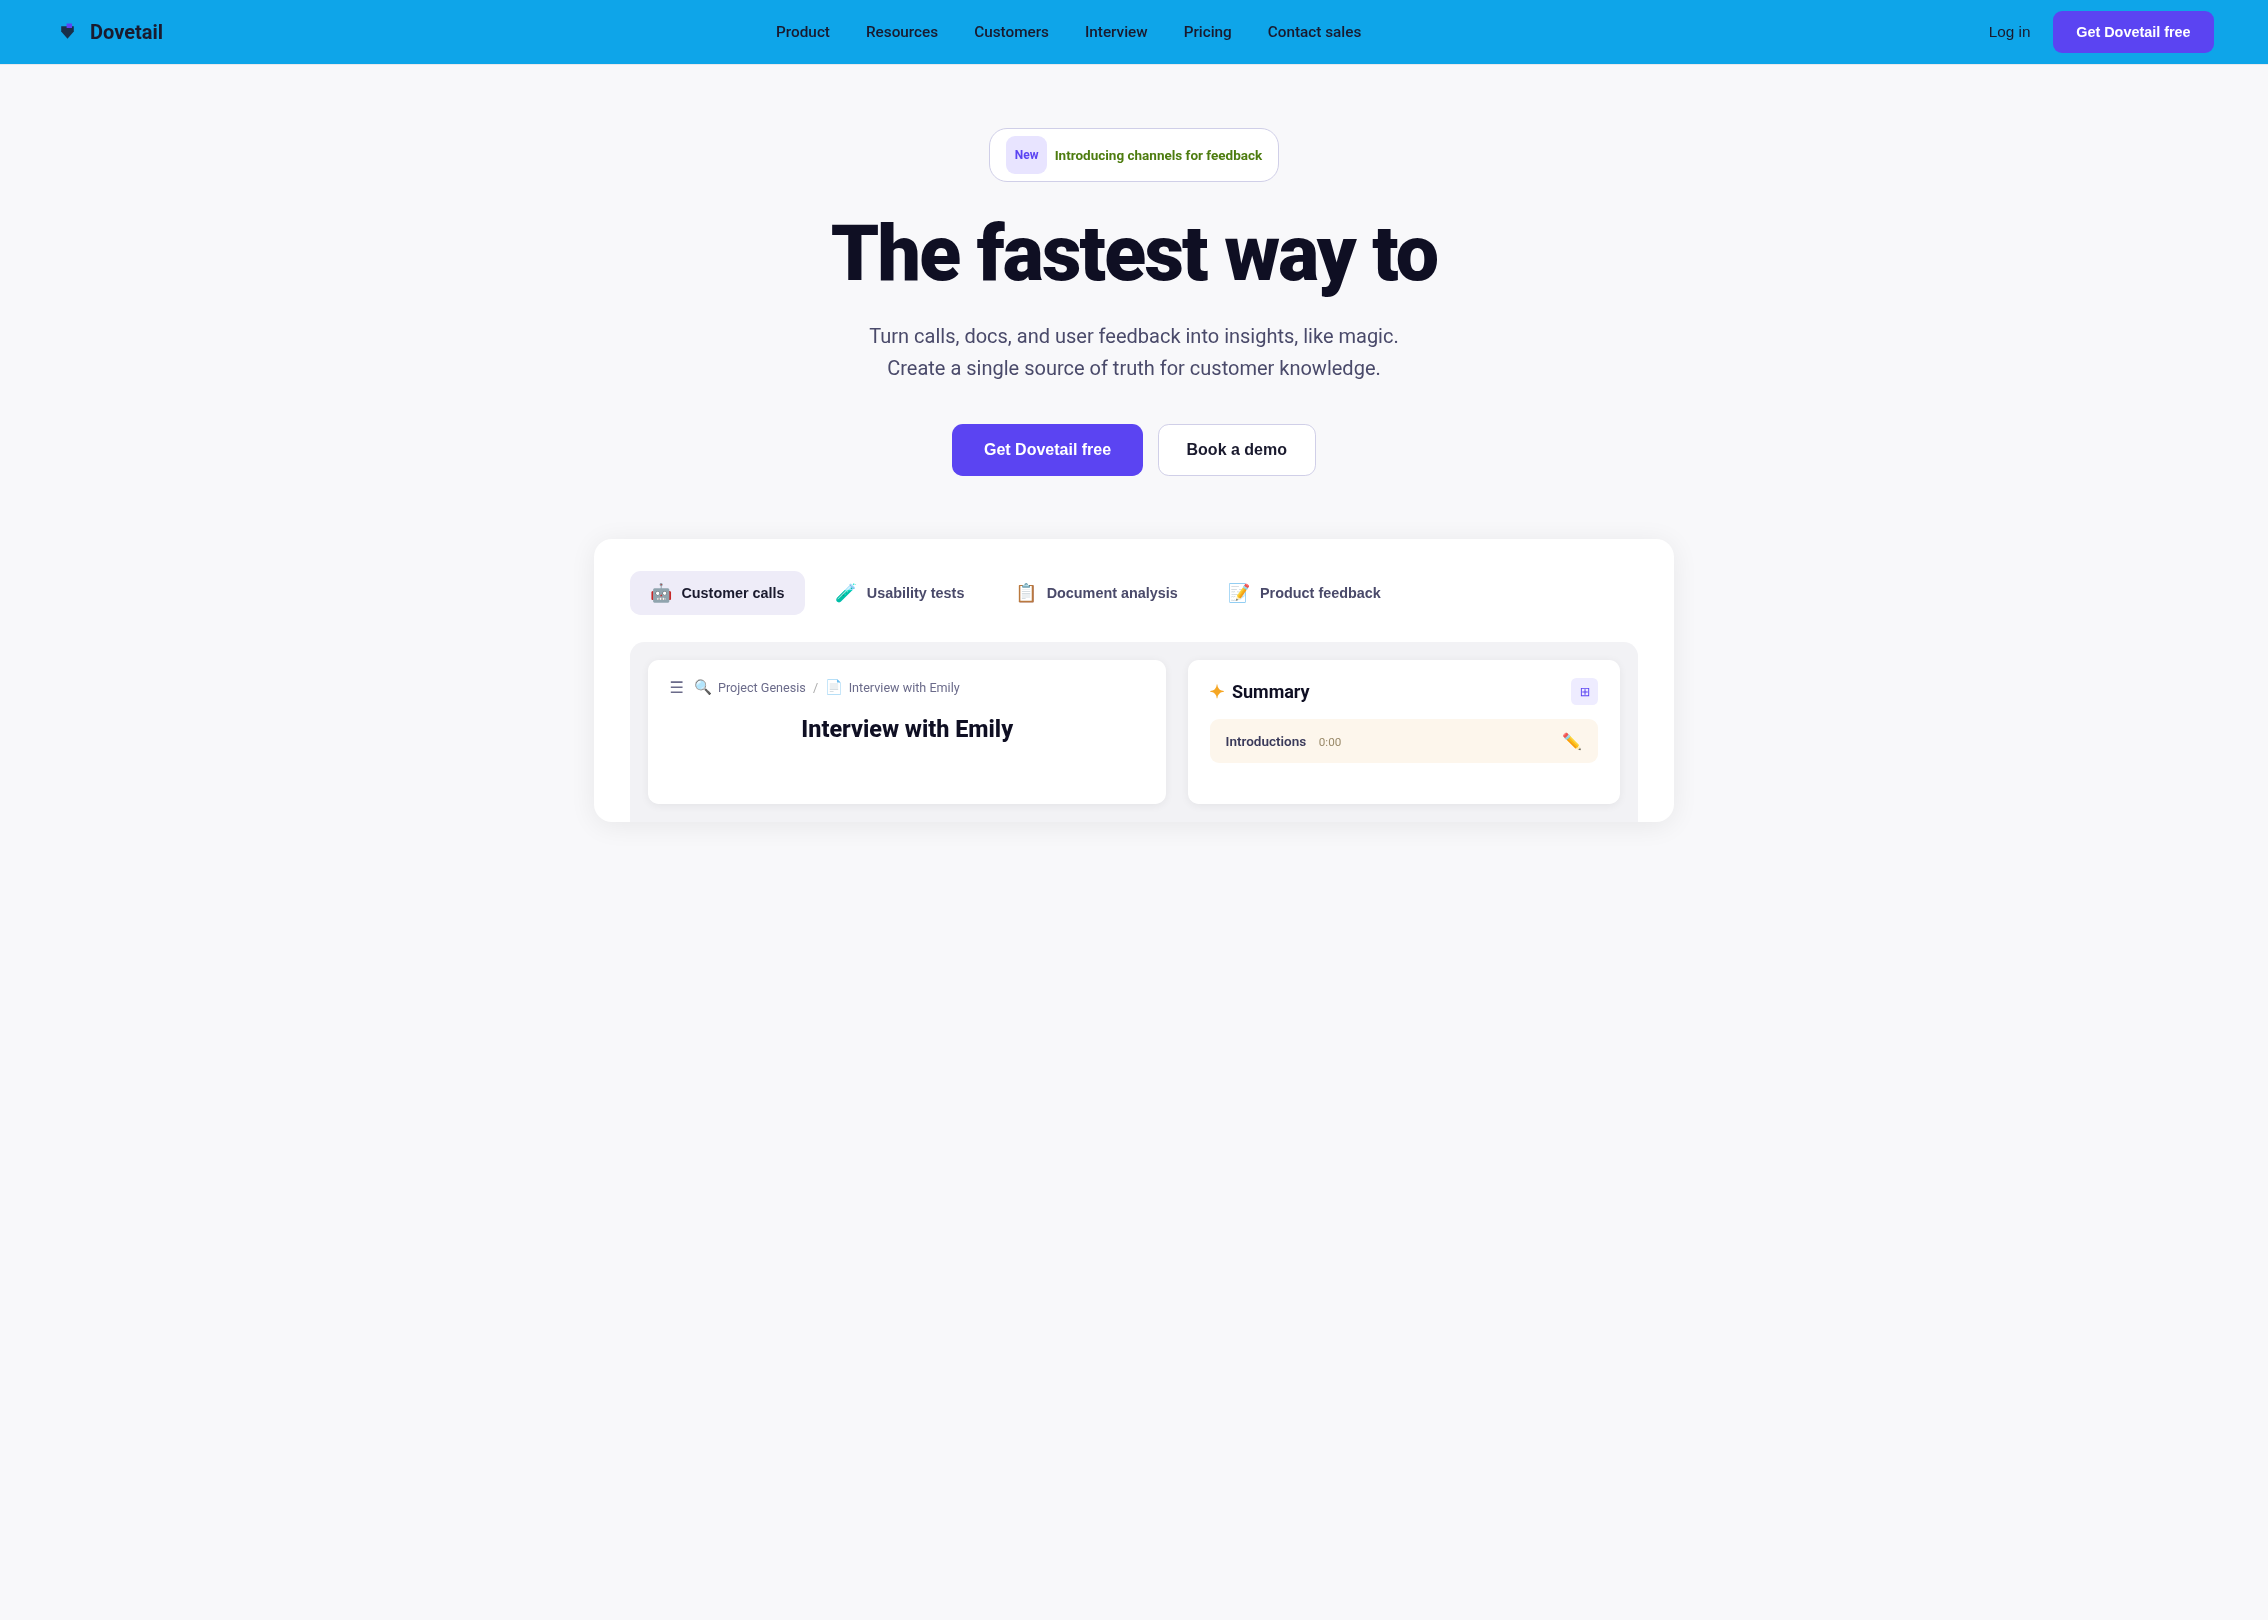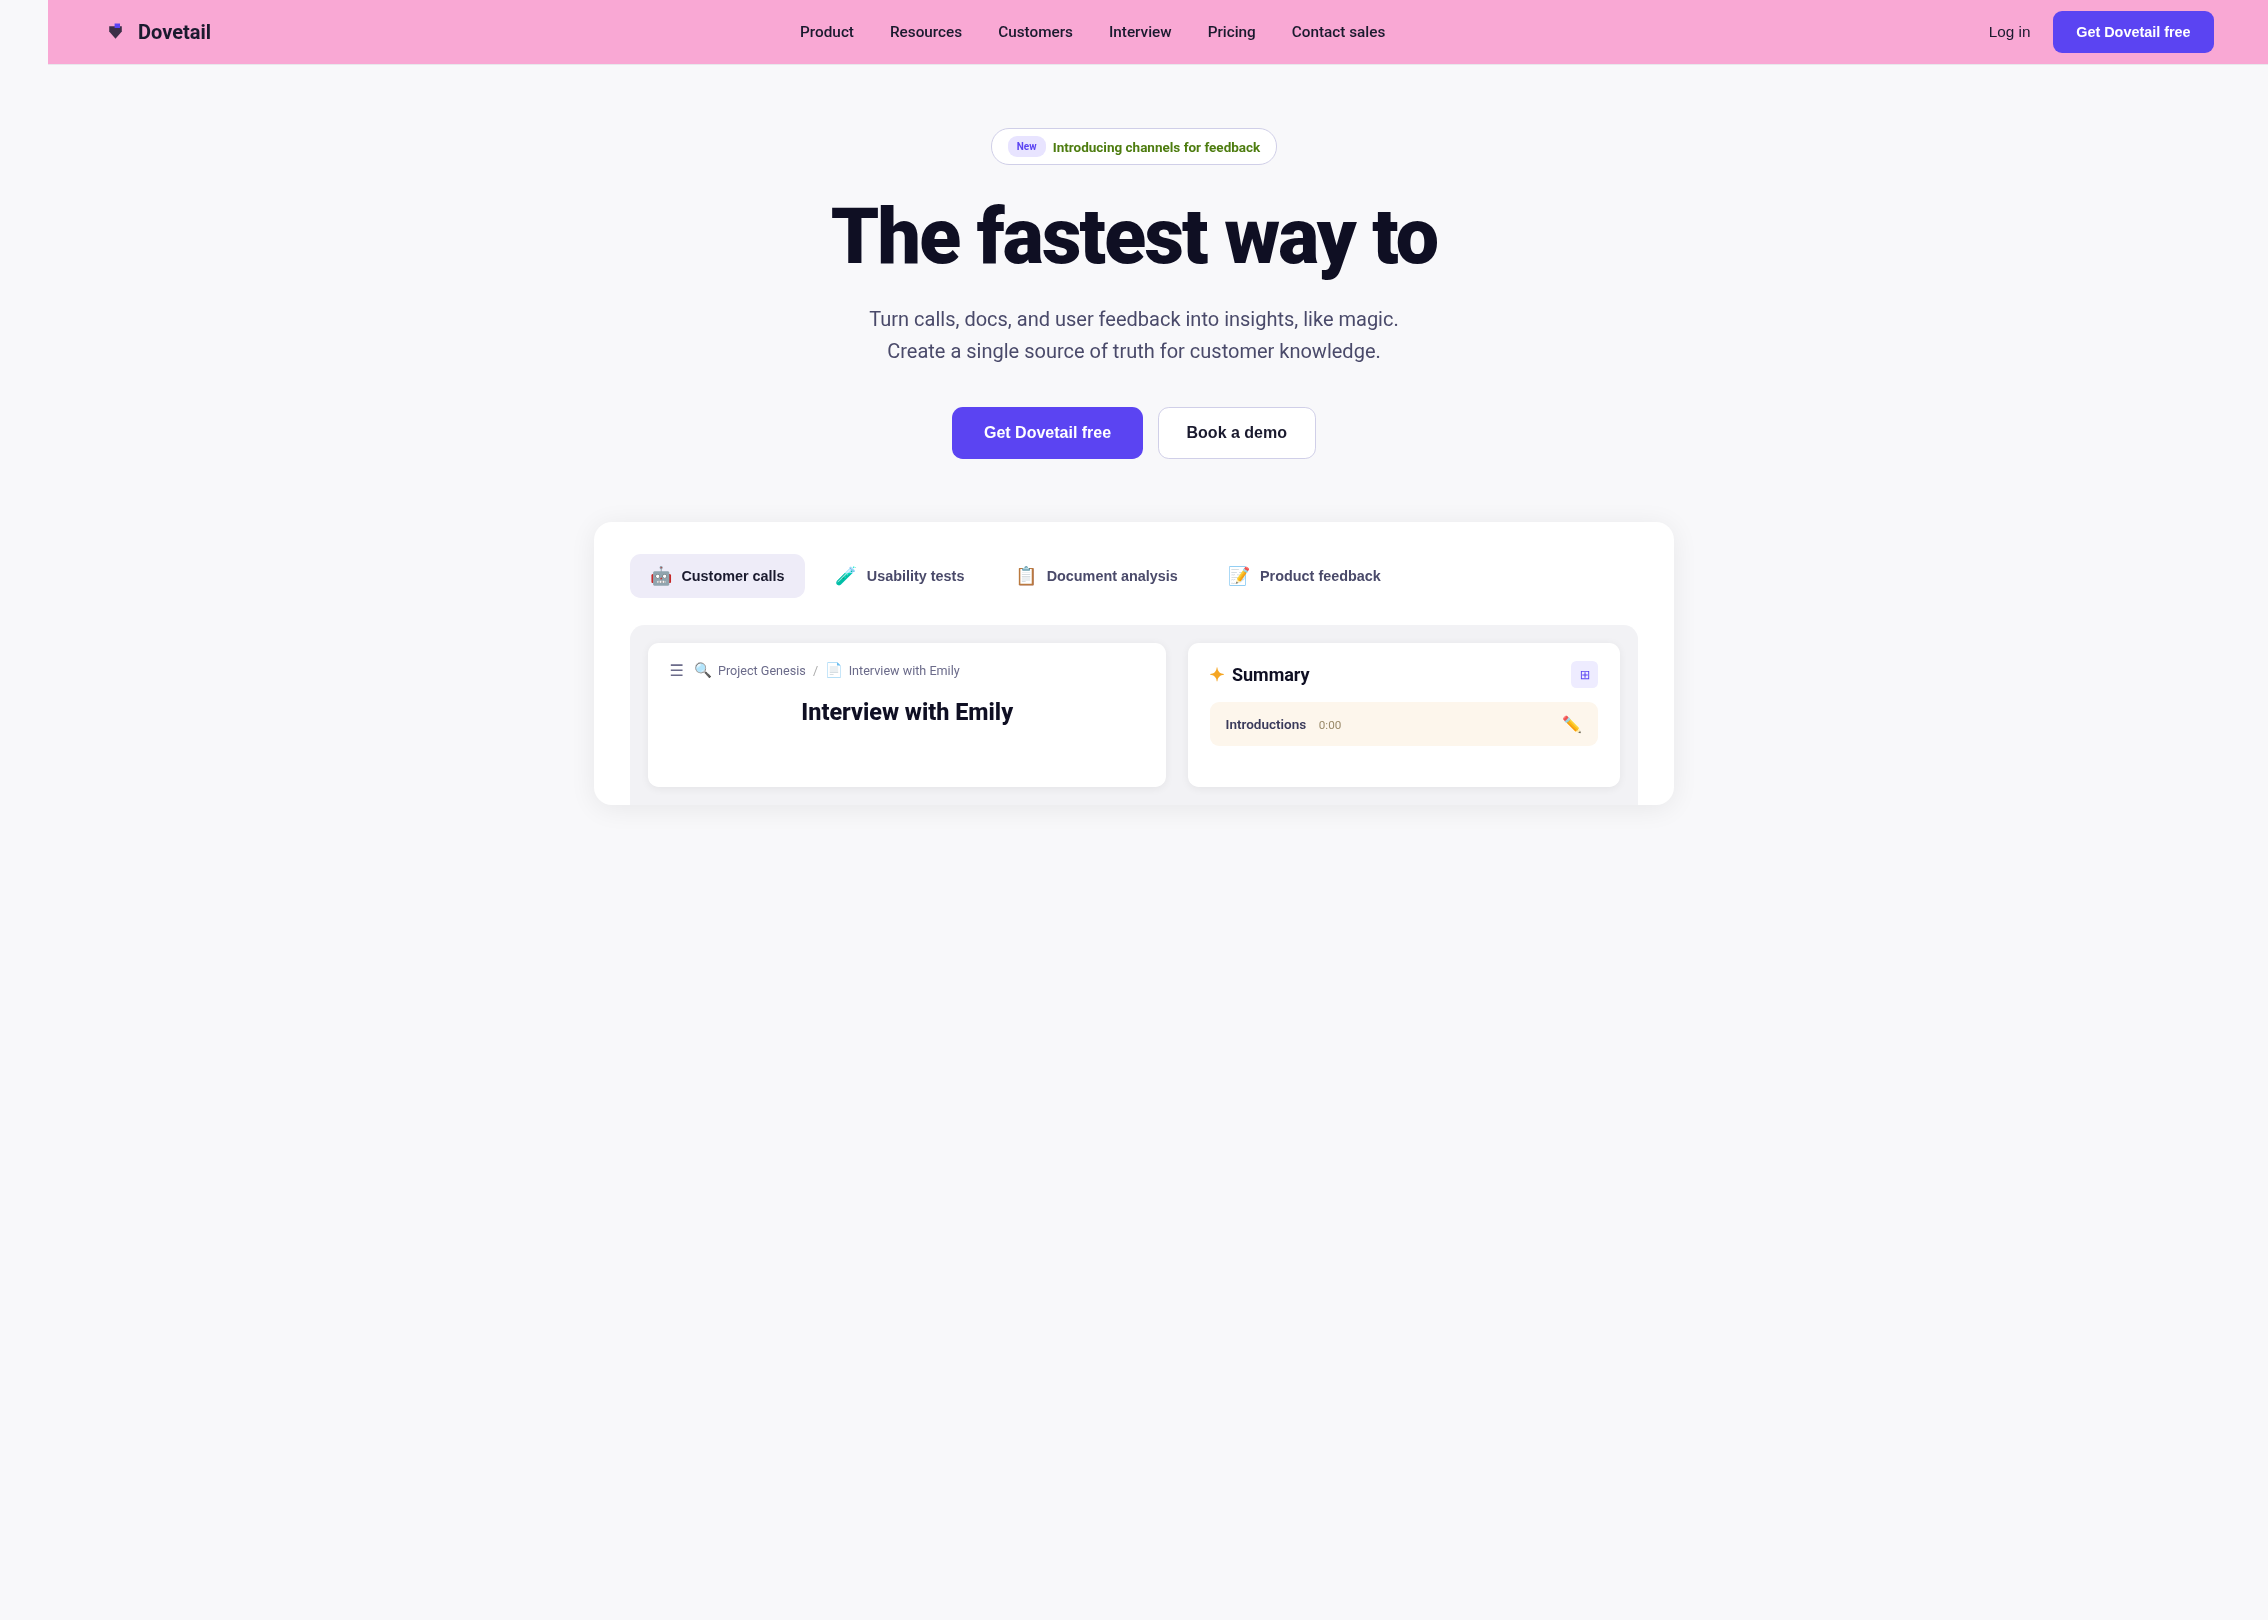--- a/index.html
+++ b/index.html
@@ -10,31 +10,30 @@
 
     body {
       font-family: -apple-system, BlinkMacSystemFont, 'Segoe UI', Roboto, sans-serif;
       background: #f8f8fa;
       color: #1a1a2e;
       min-height: 100vh;
     }
 
     
     nav {
-      background: #f9a8d4;
+      background: #0ea5e9;
       border-bottom: 0.9px solid #e8e8ec;
       display: flex;
       align-items: center;
       justify-content: space-between;
       padding: 0 54px;
       height: 65px;
       position: sticky;
       top: 0;
       z-index: 100;
-      margin-left: 48px;
     }
 
     .nav-logo {
       display: flex;
       align-items: center;
       gap: 9px;
       font-weight: 700;
       font-size: 20px;
       color: #1a1a2e;
       text-decoration: none;
@@ -104,22 +103,22 @@
       padding: 7.2px 16px;
       font-size: 13.5px;
       background: #fff;
       margin-bottom: 32px;
     }
 
     .badge-new {
       background: #e8e4ff;
       color: #5b44f2;
       font-weight: 700;
-      font-size: 10px;
-      padding: 5px 9px;
+      font-size: 12px;
+      padding: 12px 9px;
       border-radius: 9px;
     }
 
     .badge-text {
       color: #4d7c0f;
       font-weight: 700;
     }
 
     .hero-title {
       font-size: 77px;

